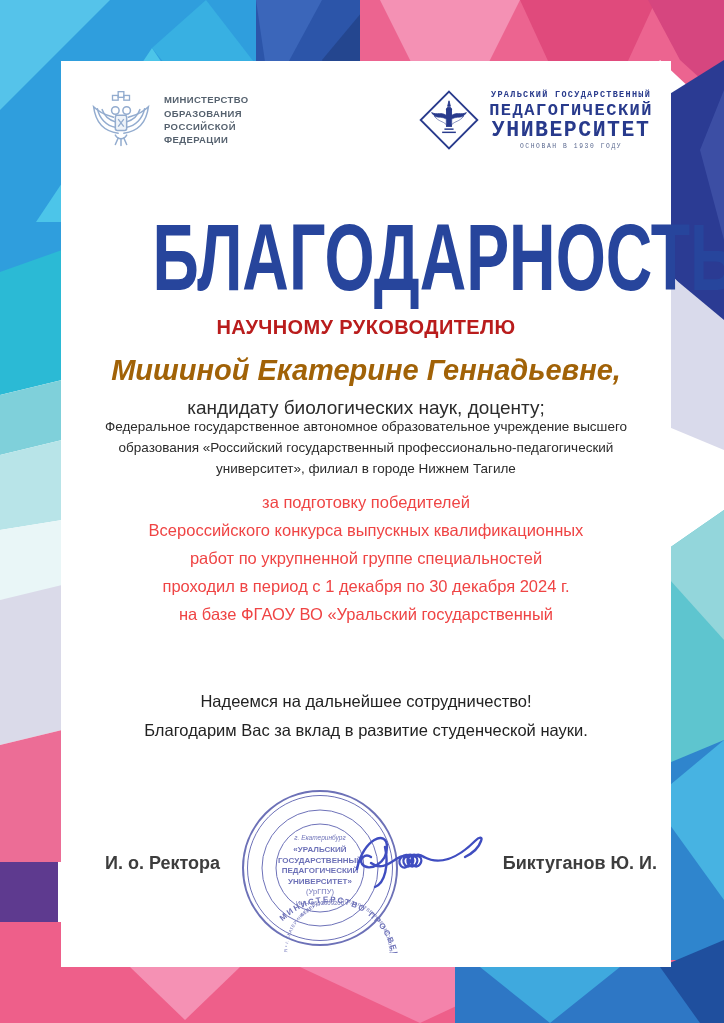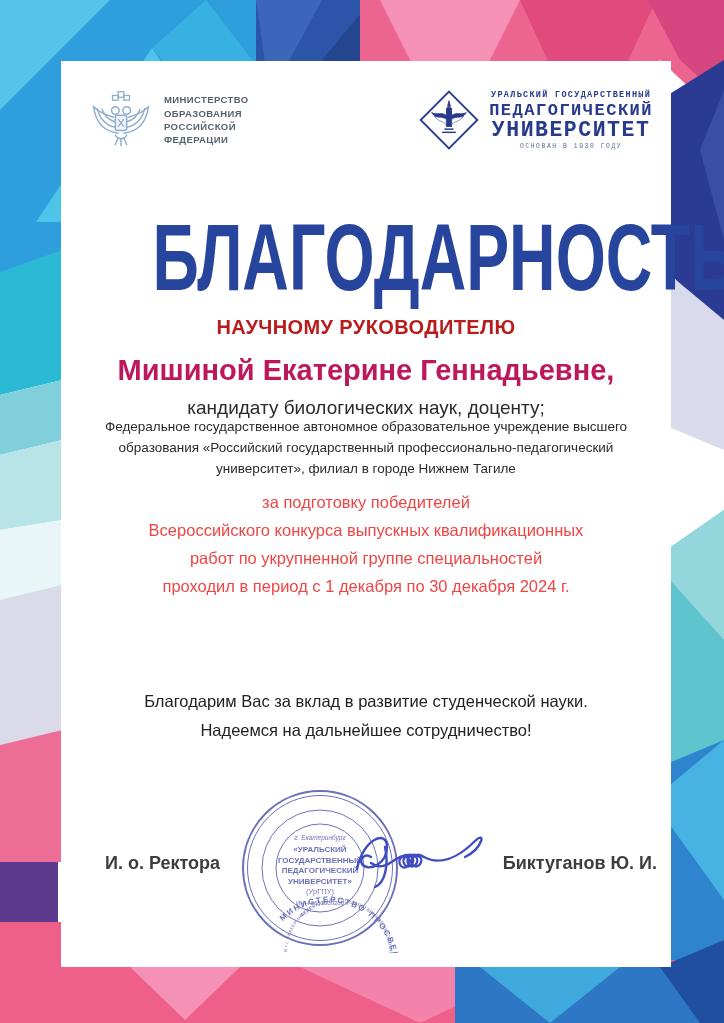--- a/index.html
+++ b/index.html
@@ -29,21 +29,21 @@
     position:absolute; top:150px; left:0; width:100%; text-align:center;
     font-size:92px; line-height:1; font-weight:bold; color:#27459c;
     transform:scale(.70,1.02); transform-origin:50% 50%; white-space:nowrap;
   }
   .subtitle {
     position:absolute; top:255px; left:0; width:100%; text-align:center;
     font-size:20px; font-weight:bold; letter-spacing:.4px; color:#b91c1c;
   }
   .name {
     position:absolute; top:293px; left:0; width:100%; text-align:center;
-    font-size:29px; font-weight:bold; color:#be185d;
+    font-size:29px; font-style:italic; font-weight:bold; color:#a16207;
   }
   .degree {
     position:absolute; top:336px; left:0; width:100%; text-align:center;
     font-size:19px; color:#2b2b2b;
   }
   .inst { position:absolute; top:355px; left:0; width:100%; text-align:center;
     font-size:13.5px; line-height:21px; color:#2b2b2b; }
   .body-block { position:absolute; top:427px; left:0; width:100%; text-align:center;
     font-size:16.5px; line-height:28px; color:#ef4444; }
   .closing { position:absolute; top:626px; left:0; width:100%; text-align:center;
@@ -169,25 +169,26 @@
       <div>Федеральное государственное автономное образовательное учреждение высшего</div>
       <div>образования  «Российский государственный профессионально-педагогический</div>
       <div>университет», филиал в городе Нижнем Тагиле</div>
     </div>
 
     <div class="body-block">
       <div>за подготовку победителей</div>
       <div>Всероссийского конкурса выпускных квалификационных</div>
       <div>работ по укрупненной  группе специальностей</div>
       <div>проходил в период с 1 декабря по 30 декабря 2024 г.</div>
+      <div>на базе ФГАОУ ВО «Уральский государственный</div>
     </div>
 
     <div class="closing">
+      <div>Надеемся на дальнейшее сотрудничество!</div>
       <div>Благодарим Вас за вклад в развитие студенческой науки.</div>
-      <div>Надеемся на дальнейшее сотрудничество!</div>
     </div>
 
     <svg class="stamp" viewBox="0 0 170 170" aria-hidden="true">
       <defs>
         <path id="outerArc" d="M 47.7,138.2 a 65,65 0 1 1 -0.01,0.01 a 65,65 0 1 1 -0.01,0.01"></path>
         <path id="innerArc" d="M 67.2,133.9 a 51,51 0 1 1 -0.01,0.01 a 51,51 0 1 1 -0.01,0.01"></path>
       </defs>
       <g stroke="#4d52a8" fill="none">
         <circle cx="85" cy="85" r="77" stroke-width="2"></circle>
         <circle cx="85" cy="85" r="72.5" stroke-width="1"></circle>

